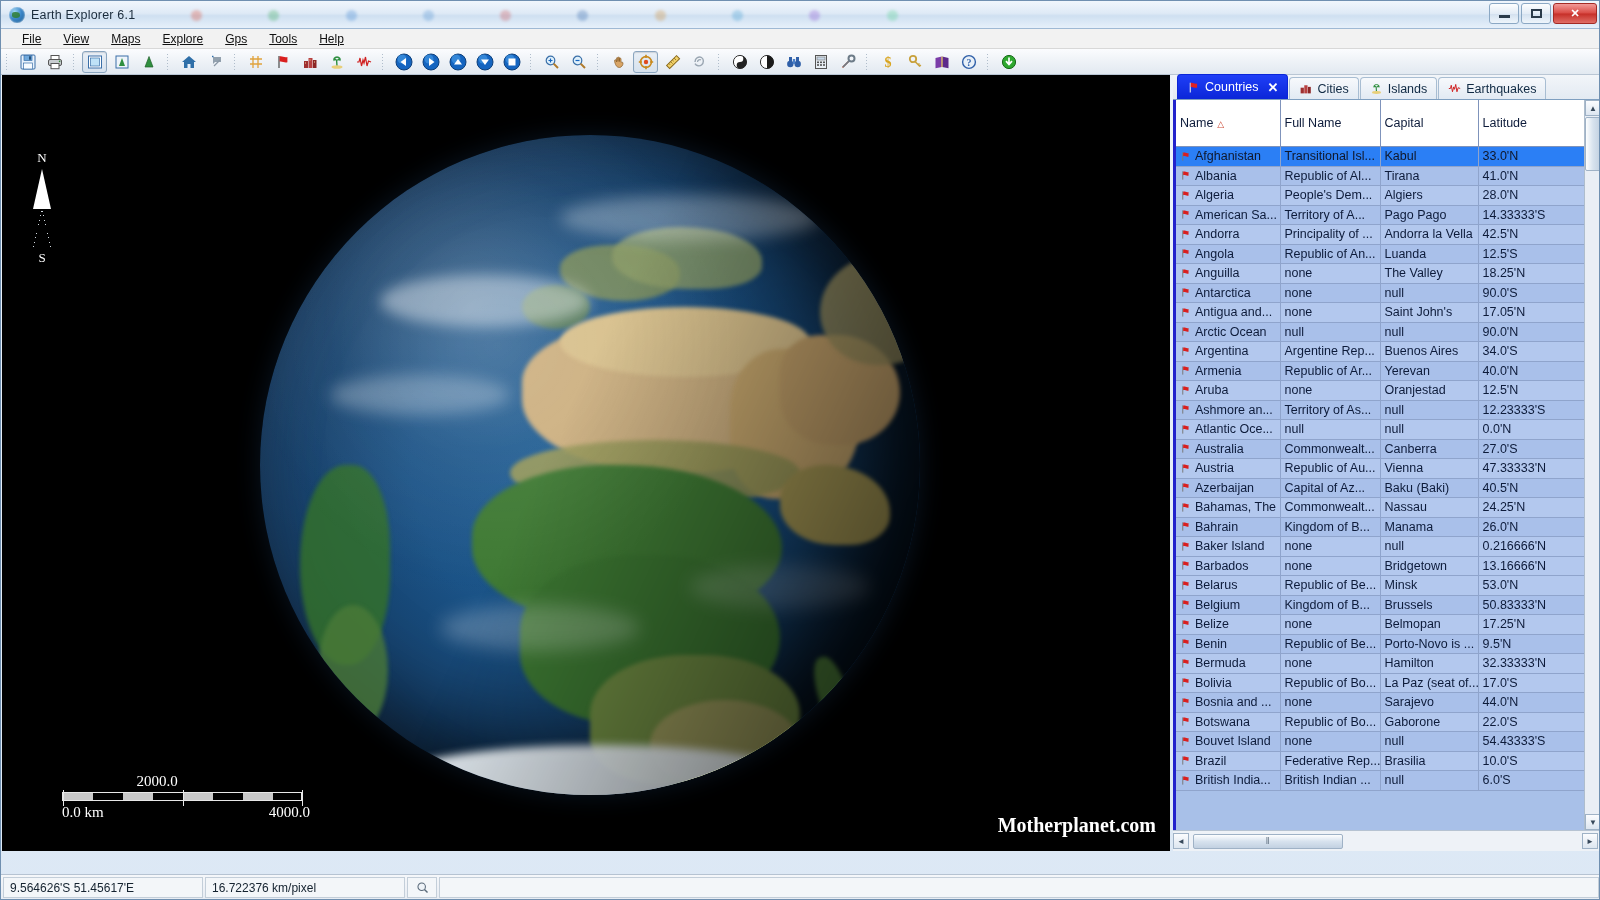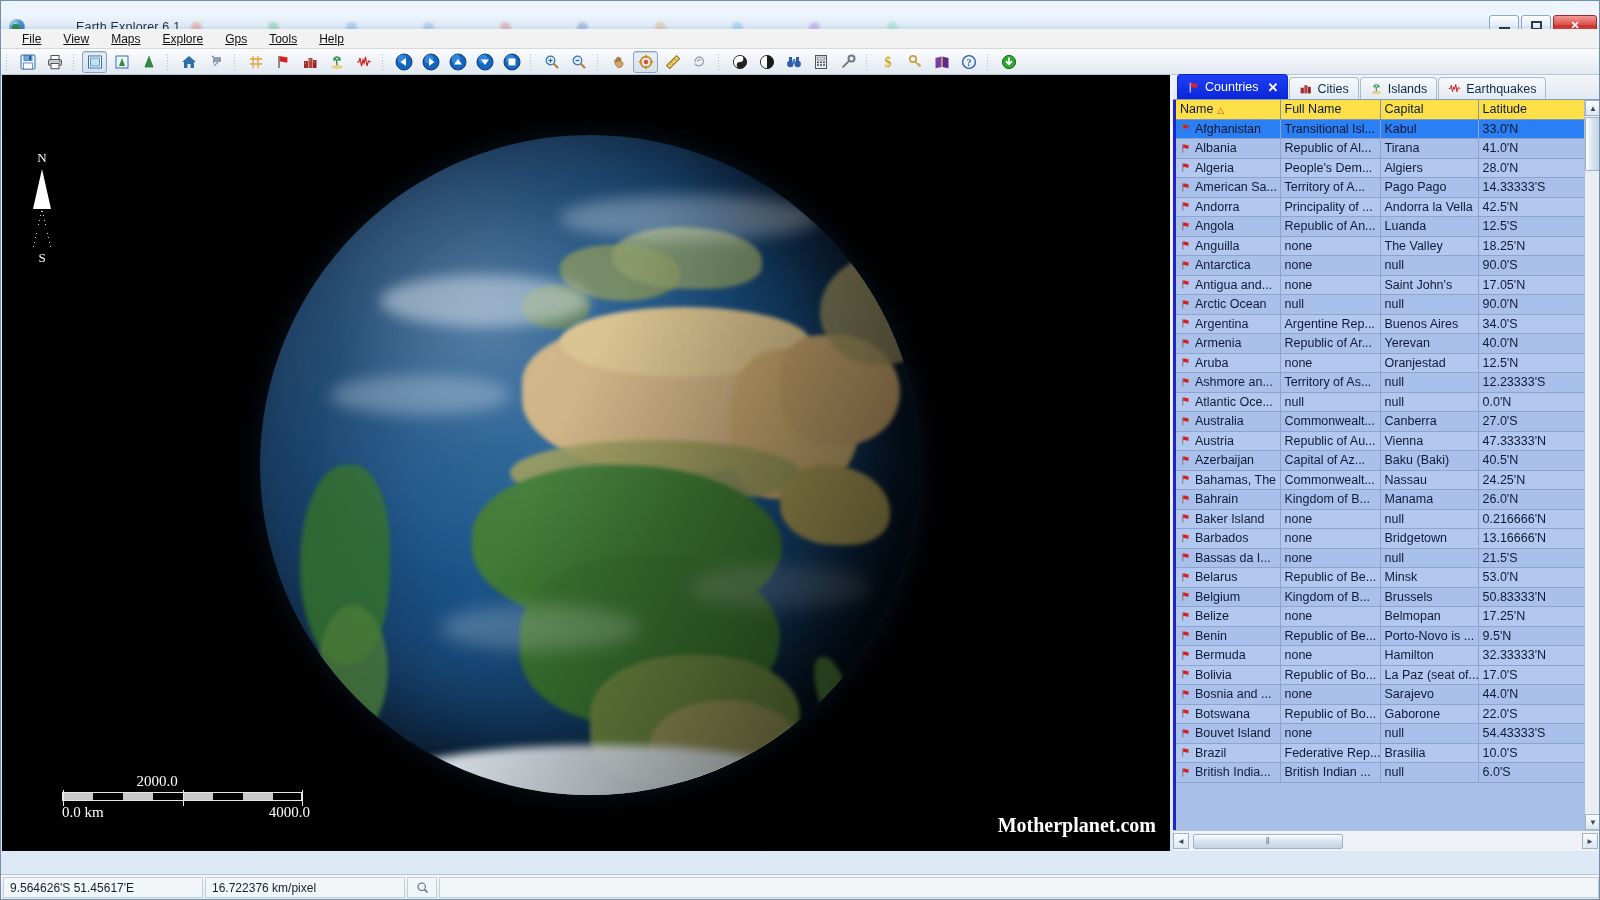--- a/index.html
+++ b/index.html
@@ -14,24 +14,24 @@
   #app {
     position: relative;
     width: 1600px; height: 900px;
     background: linear-gradient(180deg,#eef4fb 0%, #dce8f5 100%);
     border: 1px solid #6f8fb0;
     overflow: hidden;
   }
 
   
   #titlebar {
-    position: absolute; left:0; top:12px; width:1600px; height:28px;
+    position: absolute; left:0; top:0; width:1600px; height:28px;
     background: linear-gradient(180deg,#f0f6fc 0%, #dfeaf6 45%, #cfe0f1 55%, #e6f0fa 100%);
     border-bottom: 1px solid #9fb9d4;
-    display:flex; align-items:center;gap:45px;
+    display:flex; align-items:center;
   }
   #titlebar .tb-icon {
     width:16px;height:16px;margin-left:8px;margin-right:6px;
     border-radius:50%;
     background: radial-gradient(circle at 34% 30%, #9fd8f5 0%, #3a86c8 45%, #1a5a90 100%);
     box-shadow: inset 0 0 2px rgba(255,255,255,.9);
     position:relative;
   }
   #titlebar .tb-icon::after{
     content:""; position:absolute; left:3px; top:5px; width:8px; height:6px;
@@ -192,22 +192,22 @@
   }
   .tab .tabclose{ font-weight:bold; font-size:13px; margin-left:4px; }
 
   #tableWrap{
     position:absolute; left:0; top:25px; width:427px; height:730px;
     overflow:hidden; background:#a8c0e8;
     border-left:3px solid #2222cc;
   }
   table.grid{ border-collapse:collapse; width:424px; table-layout:fixed; }
   table.grid th{
-    background:#fde047; color:#0d1b3a; font-size:12.5px; font-weight:normal;
-    text-align:left; padding:2px 4px; height:19px;
+    background:#ffffff; color:#0d1b3a; font-size:12.5px; font-weight:normal;
+    text-align:left; padding:16px 4px; height:19px;
     border-right:1px solid #7f93bb; border-bottom:1px solid #7f93bb;
     position:relative; white-space:nowrap; overflow:hidden;
   }
   table.grid th .sortmark{ color:#cc4b37; font-size:9px; margin-left:4px; }
   table.grid td{
     font-size:12.5px; color:#0d1b3a; padding:1px 4px; height:19.5px;
     border-right:1px solid #8fa4cc; border-bottom:1px solid #8fa4cc;
     white-space:nowrap; overflow:hidden; text-overflow:clip;
   }
   tr.row-a td{ background:#b3c8ee; }
@@ -1010,34 +1010,20 @@
                     <path d="M4 2 L4 14" stroke="#777" stroke-width="1.4"></path>
                     <path d="M4.6 2.4 C7 1.6 9.5 4 12.4 3 L12.4 8.2 C9.5 9.2 7 6.8 4.6 7.6 Z" fill="#d91f1f"></path>
                   </svg>
                   <span>Barbados</span>
                 </span>
               </td>
               <td class="col-full">none</td>
               <td class="col-cap">Bridgetown</td>
               <td class="col-lat">13.16666'N</td>
             </tr>
-            <tr class="row-b">
-              <td class="col-name">
-                <span class="flagcell">
-                  <svg class="flag-ico" width="11" height="11" viewBox="0 0 16 16">
-                    <path d="M4 2 L4 14" stroke="#777" stroke-width="1.4"></path>
-                    <path d="M4.6 2.4 C7 1.6 9.5 4 12.4 3 L12.4 8.2 C9.5 9.2 7 6.8 4.6 7.6 Z" fill="#d91f1f"></path>
-                  </svg>
-                  <span>Bassas da I...</span>
-                </span>
-              </td>
-              <td class="col-full">none</td>
-              <td class="col-cap">null</td>
-              <td class="col-lat">21.5'S</td>
-            </tr>
             <tr class="row-a">
               <td class="col-name">
                 <span class="flagcell">
                   <svg class="flag-ico" width="11" height="11" viewBox="0 0 16 16">
                     <path d="M4 2 L4 14" stroke="#777" stroke-width="1.4"></path>
                     <path d="M4.6 2.4 C7 1.6 9.5 4 12.4 3 L12.4 8.2 C9.5 9.2 7 6.8 4.6 7.6 Z" fill="#d91f1f"></path>
                   </svg>
                   <span>Belarus</span>
                 </span>
               </td>

